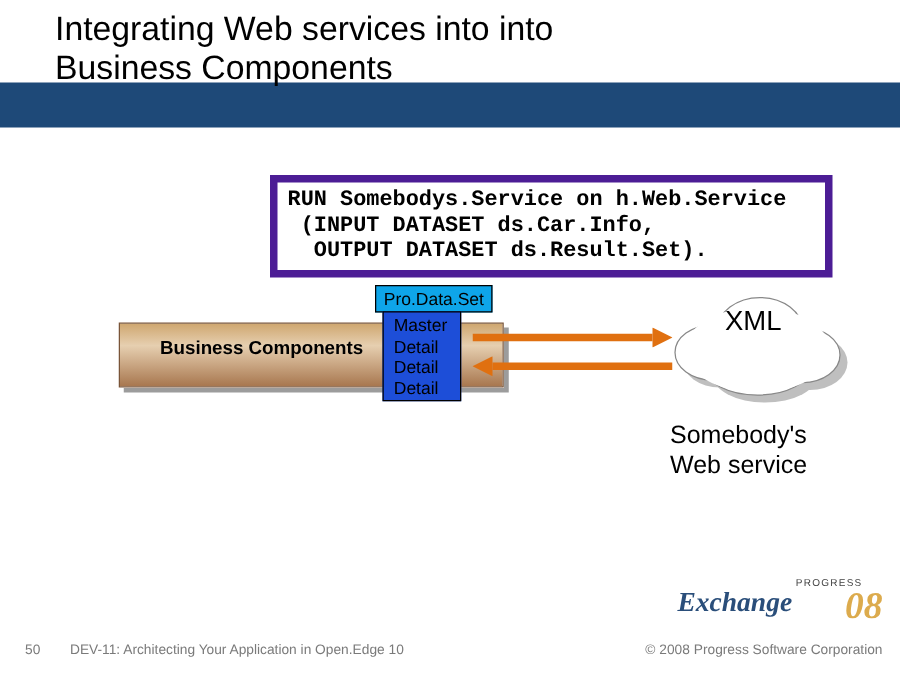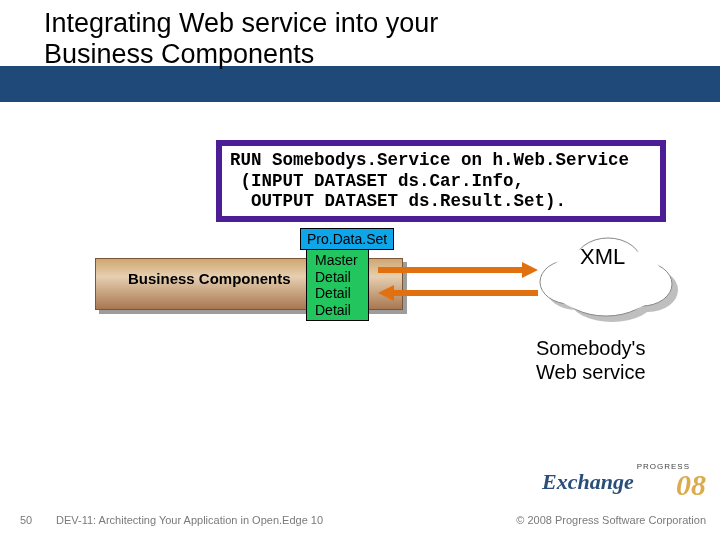--- a/index.html
+++ b/index.html
@@ -69,21 +69,21 @@
     font-size: 15px;
     font-weight: bold;
     color: #000;
     z-index: 2;
   }
   .master-detail {
     position: absolute;
     top: 249px;
     left: 306px;
     border: 1.5px solid #000;
-    background: #22c55e;
+    background: #1d4ed8;
     padding: 2px 10px 2px 8px;
     font-size: 14px;
     line-height: 1.18;
     z-index: 4;
   }
   .cloud-wrap {
     position: absolute;
     top: 226px;
     left: 530px;
     width: 160px;
@@ -177,21 +177,21 @@
     color: #d9a23a;
     opacity: 0.9;
     margin-left: 16px;
   }
 </style>
 </head>
 <body>
 
 <div class="header-band"></div>
 
-<div class="title" style="white-space:pre-line">Integrating Web service into your
+<div class="title" style="white-space:pre-line">Integrating Web services into into
 Business Components</div>
 
 <div class="code-box">RUN Somebodys.Service on h.Web.Service
  (INPUT DATASET ds.Car.Info,
   OUTPUT DATASET ds.Result.Set).</div>
 
 <div class="prodataset-label">Pro.Data.Set</div>
 
 <div class="biz-box"></div>
 <div class="biz-label">Business Components</div>

